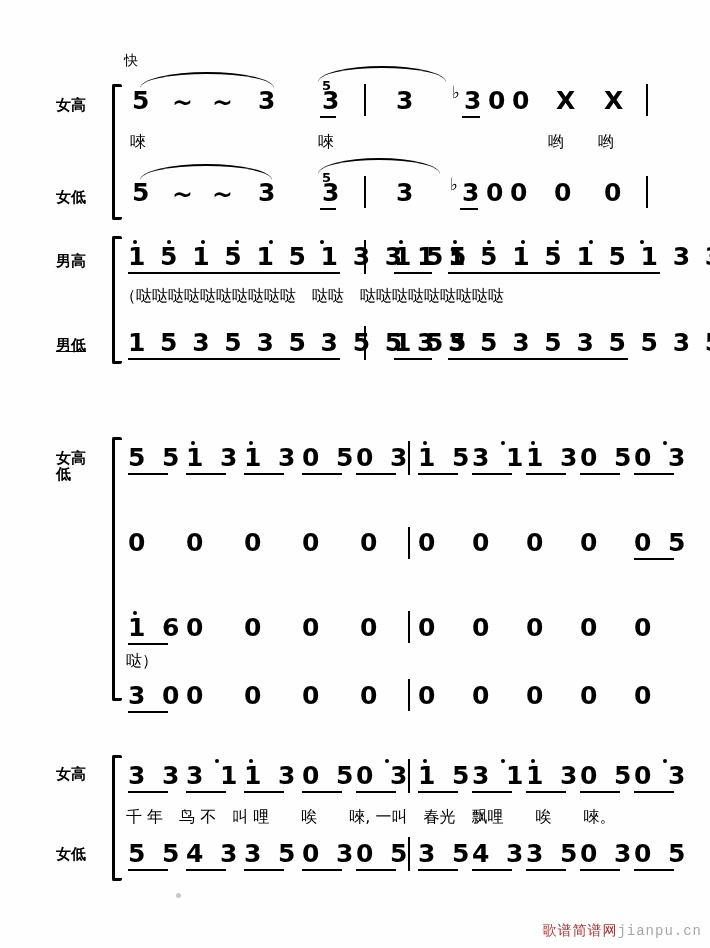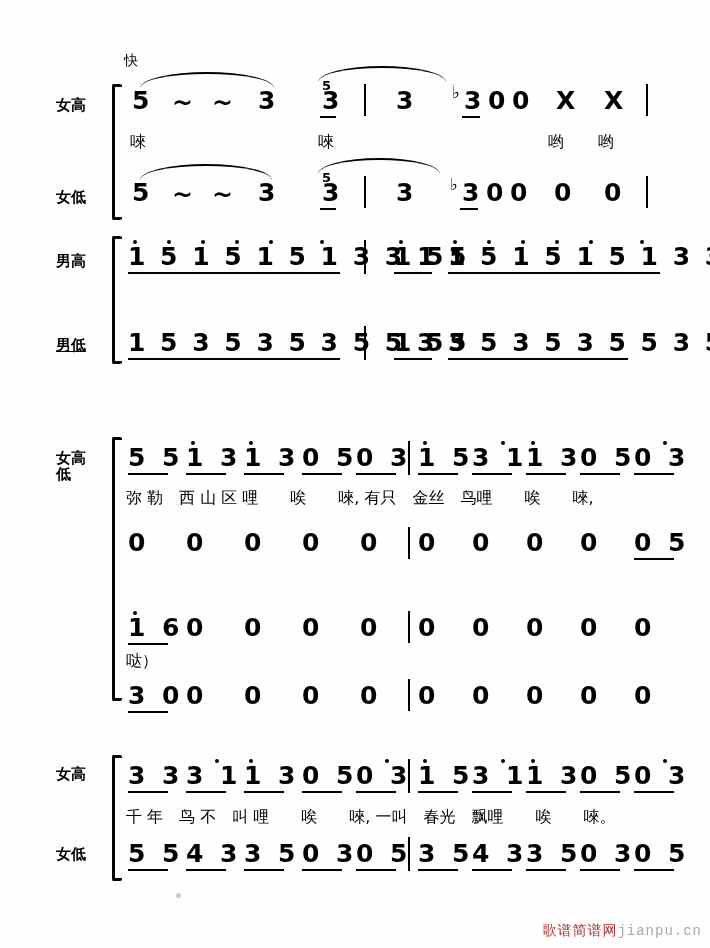--- a/index.html
+++ b/index.html
@@ -200,20 +200,21 @@
     <div class="underline1" style="left:394px; top:272px; width:38px;"></div>
     <div class="num" style="left:448px; top:244px; letter-spacing:3px;">1 5 1 5 1 5 1 3 3 1 5</div>
     <div class="dotabove" style="left:453px; top:240px;"></div>
     <div class="dotabove" style="left:487px; top:240px;"></div>
     <div class="dotabove" style="left:521px; top:240px;"></div>
     <div class="dotabove" style="left:555px; top:240px;"></div>
     <div class="dotabove" style="left:589px; top:240px;"></div>
     <div class="dotabove" style="left:640px; top:240px;"></div>
     <div class="underline1" style="left:448px; top:272px; width:212px;"></div>
 
+    <div class="lyr" style="left:120px; top:288px; letter-spacing:0px;">（哒哒哒哒哒哒哒哒哒哒　哒哒　哒哒哒哒哒哒哒哒哒</div>
 
     <div class="partlabel" style="left:56px; top:336px;text-decoration:underline;">男低</div>
 
     <div class="num" style="left:128px; top:330px; letter-spacing:3px;">1 5 3 5 3 5 3 5 5 3 5</div>
     <div class="underline1" style="left:128px; top:358px; width:212px;"></div>
     <div class="barline" style="left:364px; top:326px; height:34px;"></div>
     <div class="num" style="left:394px; top:330px; letter-spacing:3px;">1 5</div>
     <div class="underline1" style="left:394px; top:358px; width:38px;"></div>
     <div class="num" style="left:448px; top:330px; letter-spacing:3px;">3 5 3 5 3 5 5 3 5</div>
     <div class="underline1" style="left:448px; top:358px; width:180px;"></div>
@@ -250,21 +251,20 @@
     <div class="underline1" style="left:472px; top:48px; width:40px;"></div>
     <div class="num" style="left:526px; top:20px; letter-spacing:4px;">1 3</div>
     <div class="dotabove" style="left:531px; top:16px;"></div>
     <div class="underline1" style="left:526px; top:48px; width:40px;"></div>
     <div class="num" style="left:580px; top:20px; letter-spacing:4px;">0 5</div>
     <div class="underline1" style="left:580px; top:48px; width:40px;"></div>
     <div class="num" style="left:634px; top:20px; letter-spacing:4px;">0 3</div>
     <div class="dotabove" style="left:663px; top:16px;"></div>
     <div class="underline1" style="left:634px; top:48px; width:40px;"></div>
 
-    <div class="lyr" style="left:126px; top:65px;">弥 勒　西 山 区 哩　　唉　　唻, 有只　金丝　鸟哩　　唉　　唻,</div>
 
     <div class="num" style="left:128px; top:105px;">0</div>
     <div class="num" style="left:186px; top:105px;">0</div>
     <div class="num" style="left:244px; top:105px;">0</div>
     <div class="num" style="left:302px; top:105px;">0</div>
     <div class="num" style="left:360px; top:105px;">0</div>
     <div class="barline" style="left:408px; top:102px; height:32px;"></div>
     <div class="num" style="left:418px; top:105px;">0</div>
     <div class="num" style="left:472px; top:105px;">0</div>
     <div class="num" style="left:526px; top:105px;">0</div>

